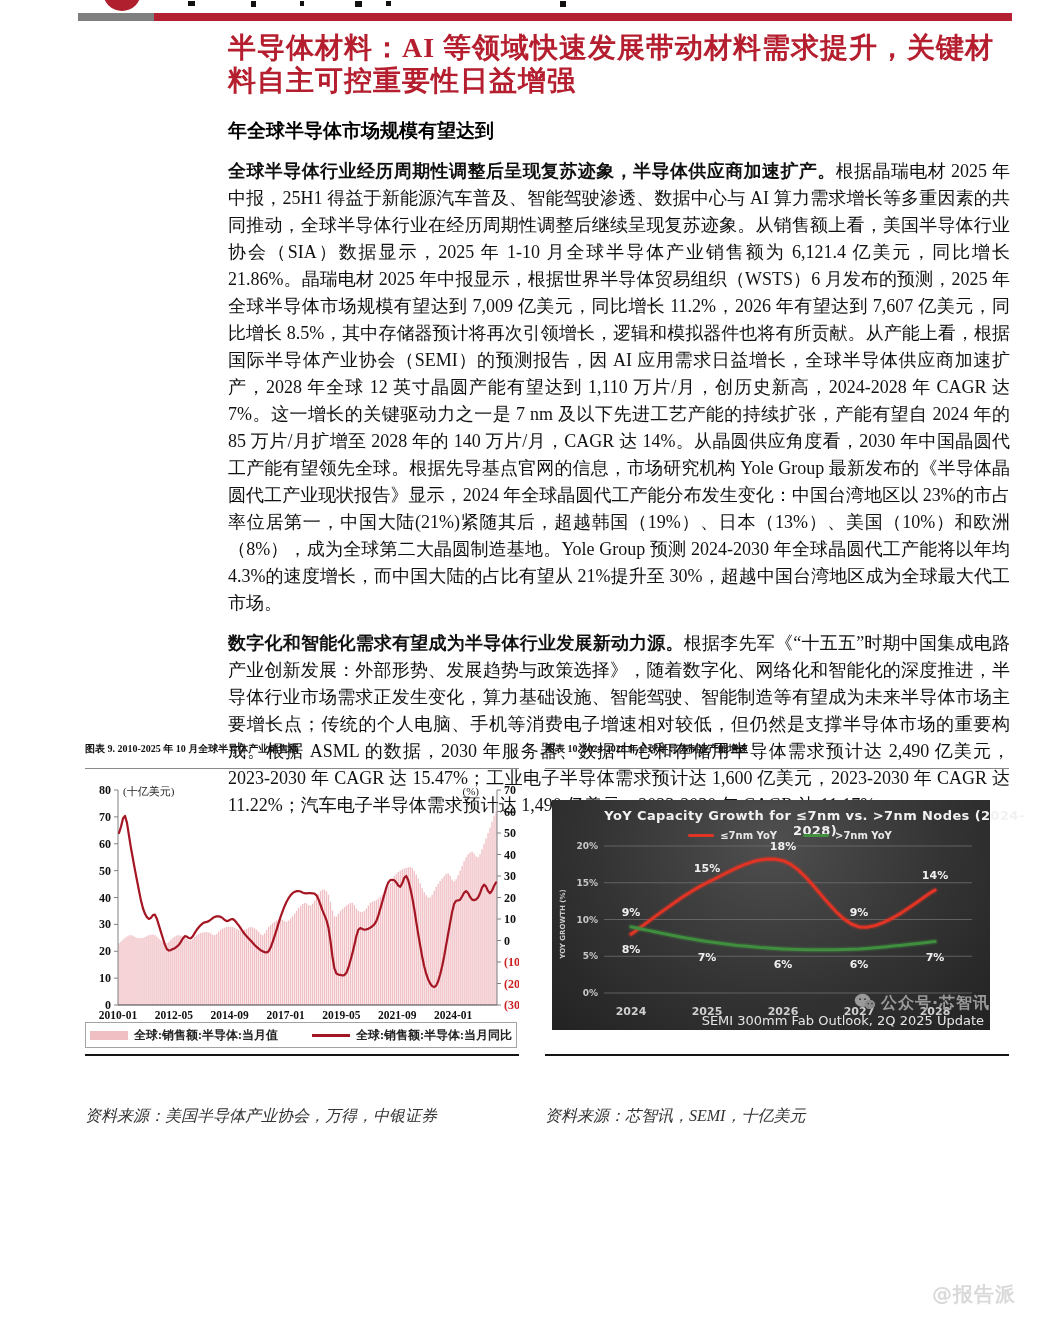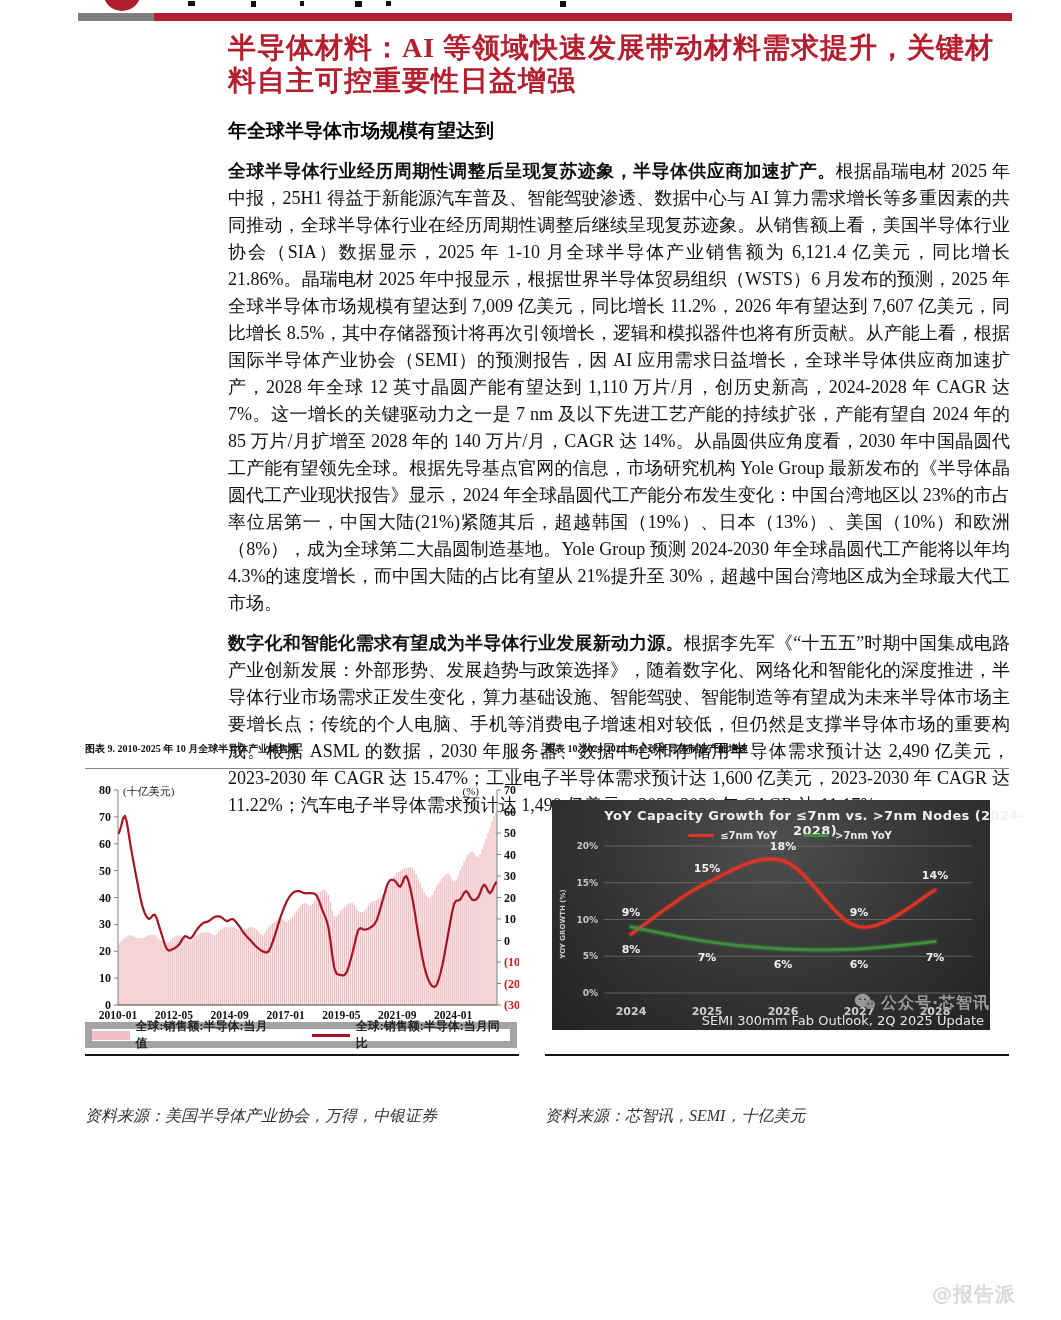--- a/index.html
+++ b/index.html
@@ -19,21 +19,21 @@
   .para strong{font-weight:bold;}
   
   .fig{position:absolute;top:742px;height:345px;}
   .fig-left{left:85px;width:434px;}
   .fig-right{left:545px;width:464px;}
   .fig-title{font-size:10px;font-weight:bold;color:#111;}
   .fig-underline{position:absolute;left:0;top:26px;width:100%;height:1px;background:#8a8a8a;}
   .fig-rule{position:absolute;left:0;top:312px;width:100%;height:2px;background:#141414;}
   .fig-source{position:absolute;left:0;top:320px;font-size:16px;font-style:italic;color:#333;margin-top:44px;}
   .chart-svg{position:absolute;left:0;top:38px;}
-  .legend-box{position:absolute;left:0;top:280px;width:432px;height:26px;border:7px solid #a3a3a3;
+  .legend-box{position:absolute;left:0;top:280px;width:432px;height:26px;border:1px solid #a3a3a3;
               display:flex;align-items:center;justify-content:center;gap:34px;background:#fff;box-sizing:border-box;}
   .legend-item{display:flex;align-items:center;gap:6px;font-size:12px;font-weight:bold;color:#222;}
   .swatch-bar{width:38px;height:9px;background:#f0bfc4;}
   .swatch-line{width:38px;height:3px;background:#a51624;}
   
   .dark-panel{position:absolute;left:7px;top:58px;width:438px;height:230px;
               background:radial-gradient(ellipse at 50% 18%, #4f4f4f 0%, #343434 55%, #222 100%);
               font-family:"DejaVu Sans","Liberation Sans",sans-serif;}
   .dp-title{position:absolute;left:0;top:8px;width:100%;text-align:center;color:#f2f2f2;
             font-size:13px;font-weight:bold;letter-spacing:0.4px;margin-left:44px;}

